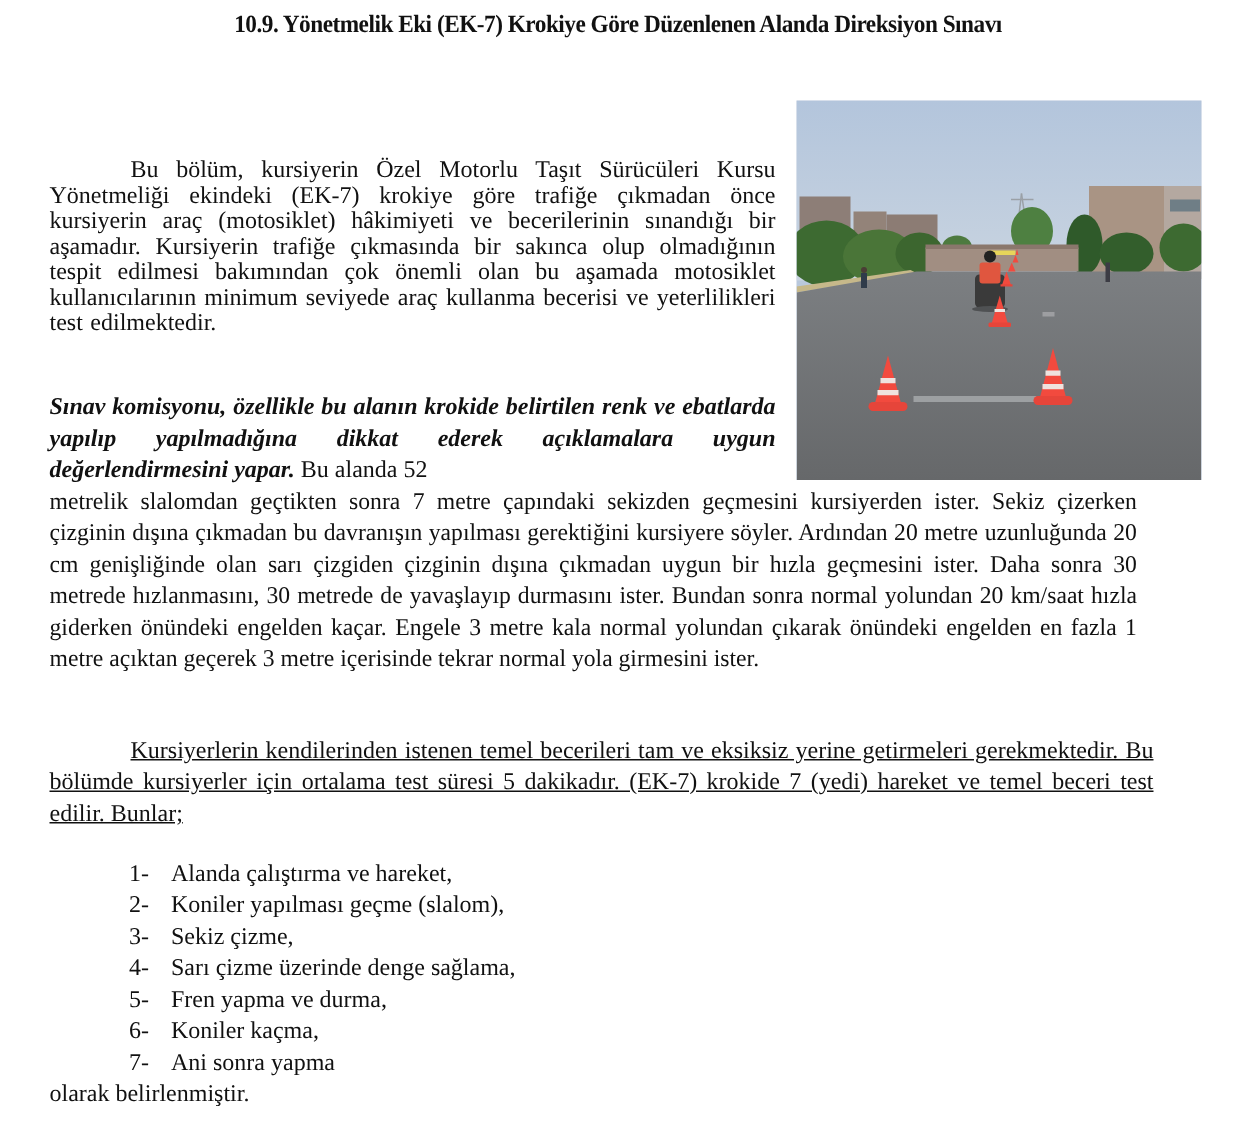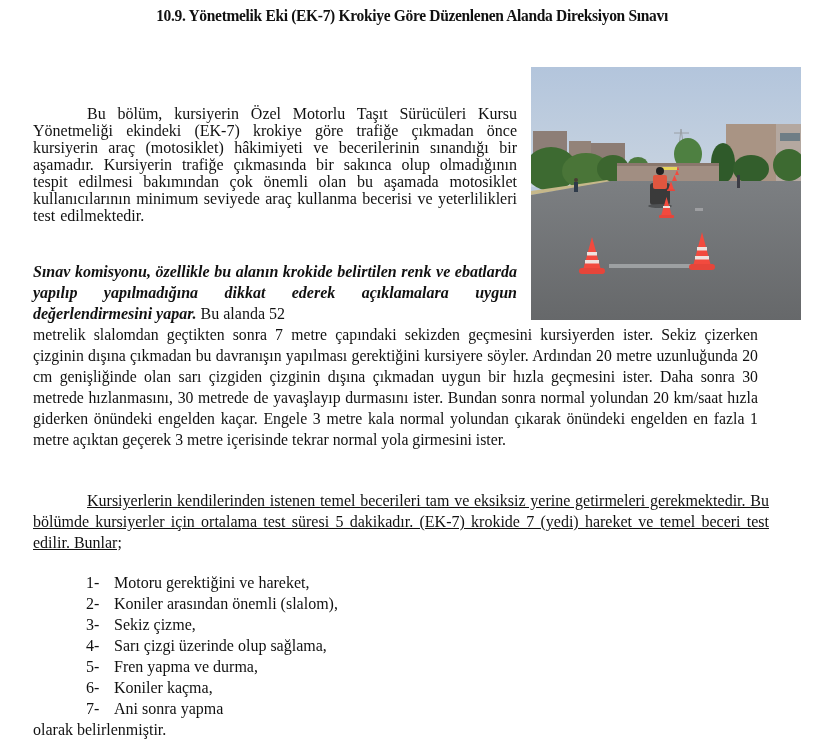--- a/index.html
+++ b/index.html
@@ -115,33 +115,33 @@
 
 <div class="para para2-top"><span class="indent"></span><span class="emph">Sınav komisyonu, özellikle bu alanın krokide belirtilen renk ve ebatlarda yapılıp yapılmadığına dikkat ederek açıklamalara uygun değerlendirmesini yapar.</span><span> Bu alanda 52</span></div>
 
 <div class="para para2-bottom">metrelik slalomdan geçtikten sonra 7 metre çapındaki sekizden geçmesini kursiyerden ister. Sekiz çizerken çizginin dışına çıkmadan bu davranışın yapılması gerektiğini kursiyere söyler. Ardından 20 metre uzunluğunda 20 cm genişliğinde olan sarı çizgiden çizginin dışına çıkmadan uygun bir hızla geçmesini ister. Daha sonra 30 metrede hızlanmasını, 30 metrede de yavaşlayıp durmasını ister. Bundan sonra normal yolundan 20 km/saat hızla giderken önündeki engelden kaçar. Engele 3 metre kala normal yolundan çıkarak önündeki engelden en fazla 1 metre açıktan geçerek 3 metre içerisinde tekrar normal yola girmesini ister.</div>
 
 <div class="para para3"><span class="indent"></span><span>Kursiyerlerin kendilerinden istenen temel becerileri tam ve eksiksiz yerine getirmeleri gerekmektedir. Bu bölümde kursiyerler için ortalama test süresi 5 dakikadır. (EK-7) krokide 7 (yedi) hareket ve temel beceri test edilir. Bunlar;</span></div>
 
 <ol class="skill-list">
   <li>
       <span class="skill-num">1-</span>
-      <span>Motoru gerektiğini ve hareket,</span>
+      <span>Alanda çalıştırma ve hareket,</span>
     </li>
   <li>
       <span class="skill-num">2-</span>
-      <span>Koniler arasından önemli (slalom),</span>
+      <span>Koniler yapılması geçme (slalom),</span>
     </li>
   <li>
       <span class="skill-num">3-</span>
       <span>Sekiz çizme,</span>
     </li>
   <li>
       <span class="skill-num">4-</span>
-      <span>Sarı çizgi üzerinde olup sağlama,</span>
+      <span>Sarı çizme üzerinde denge sağlama,</span>
     </li>
   <li>
       <span class="skill-num">5-</span>
       <span>Fren yapma ve durma,</span>
     </li>
   <li>
       <span class="skill-num">6-</span>
       <span>Koniler kaçma,</span>
     </li>
   <li>

